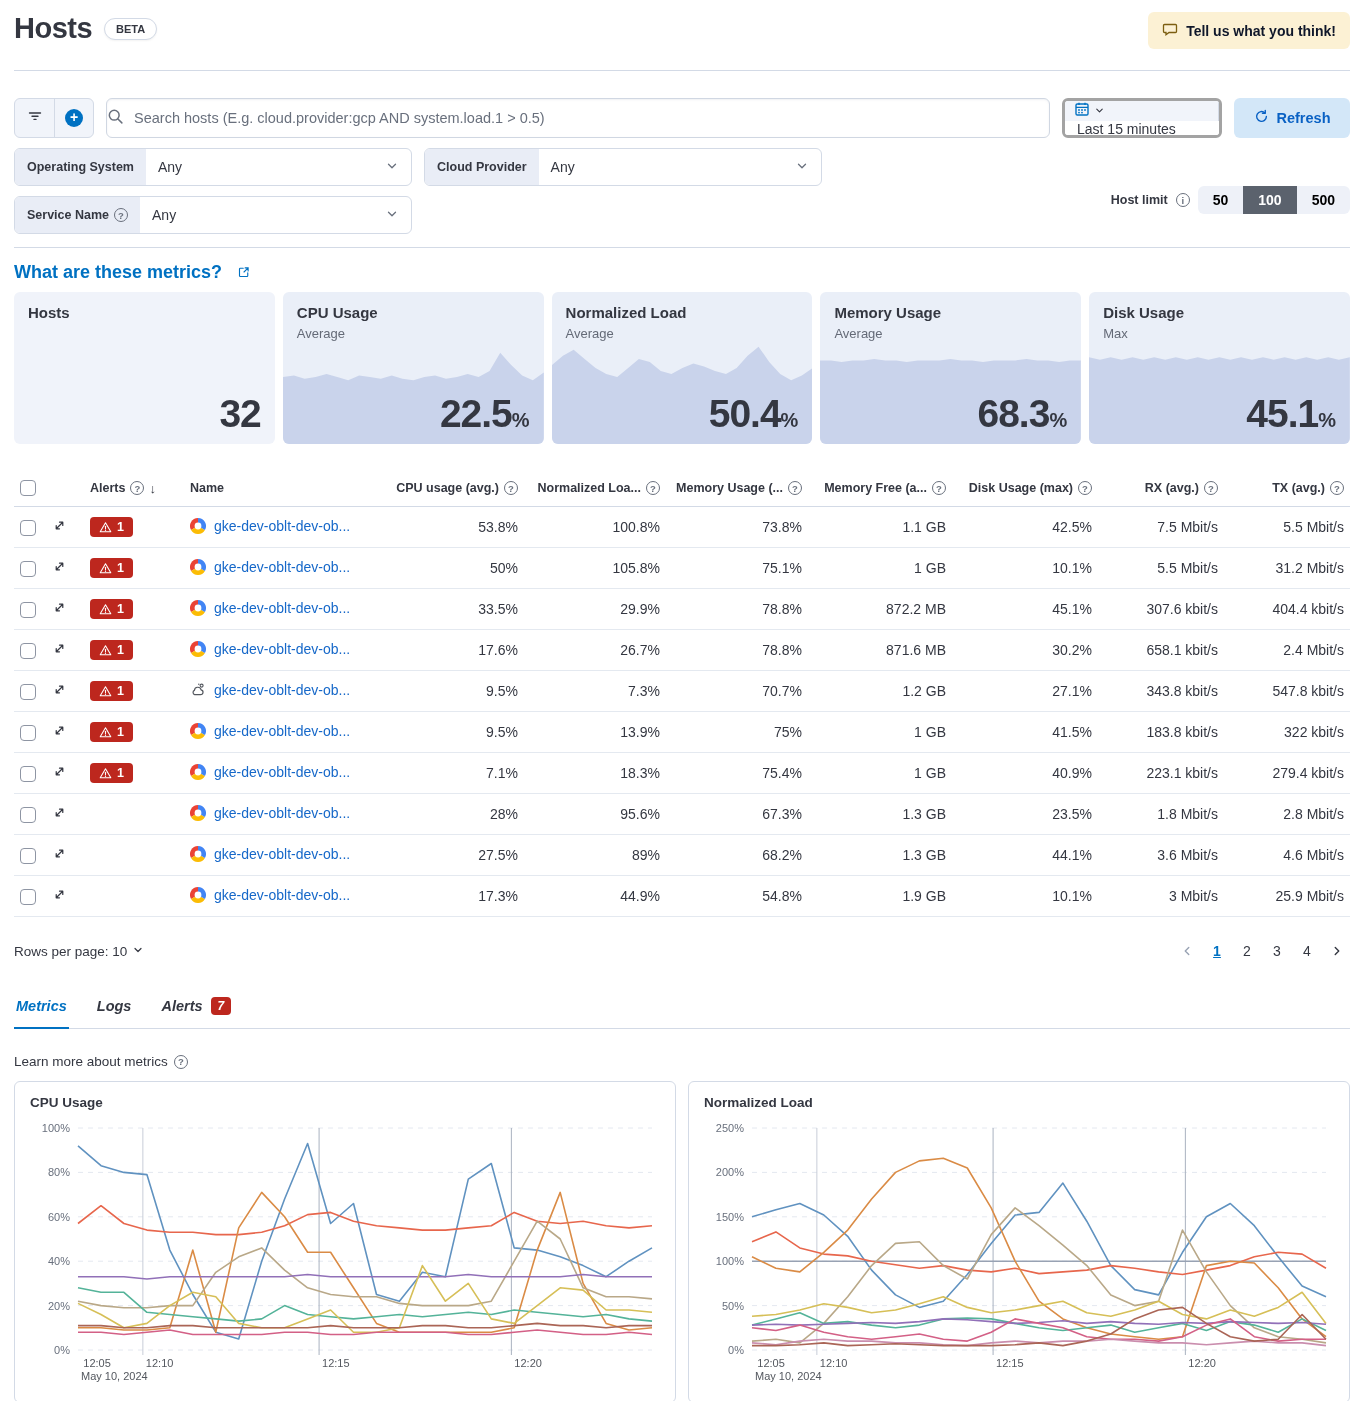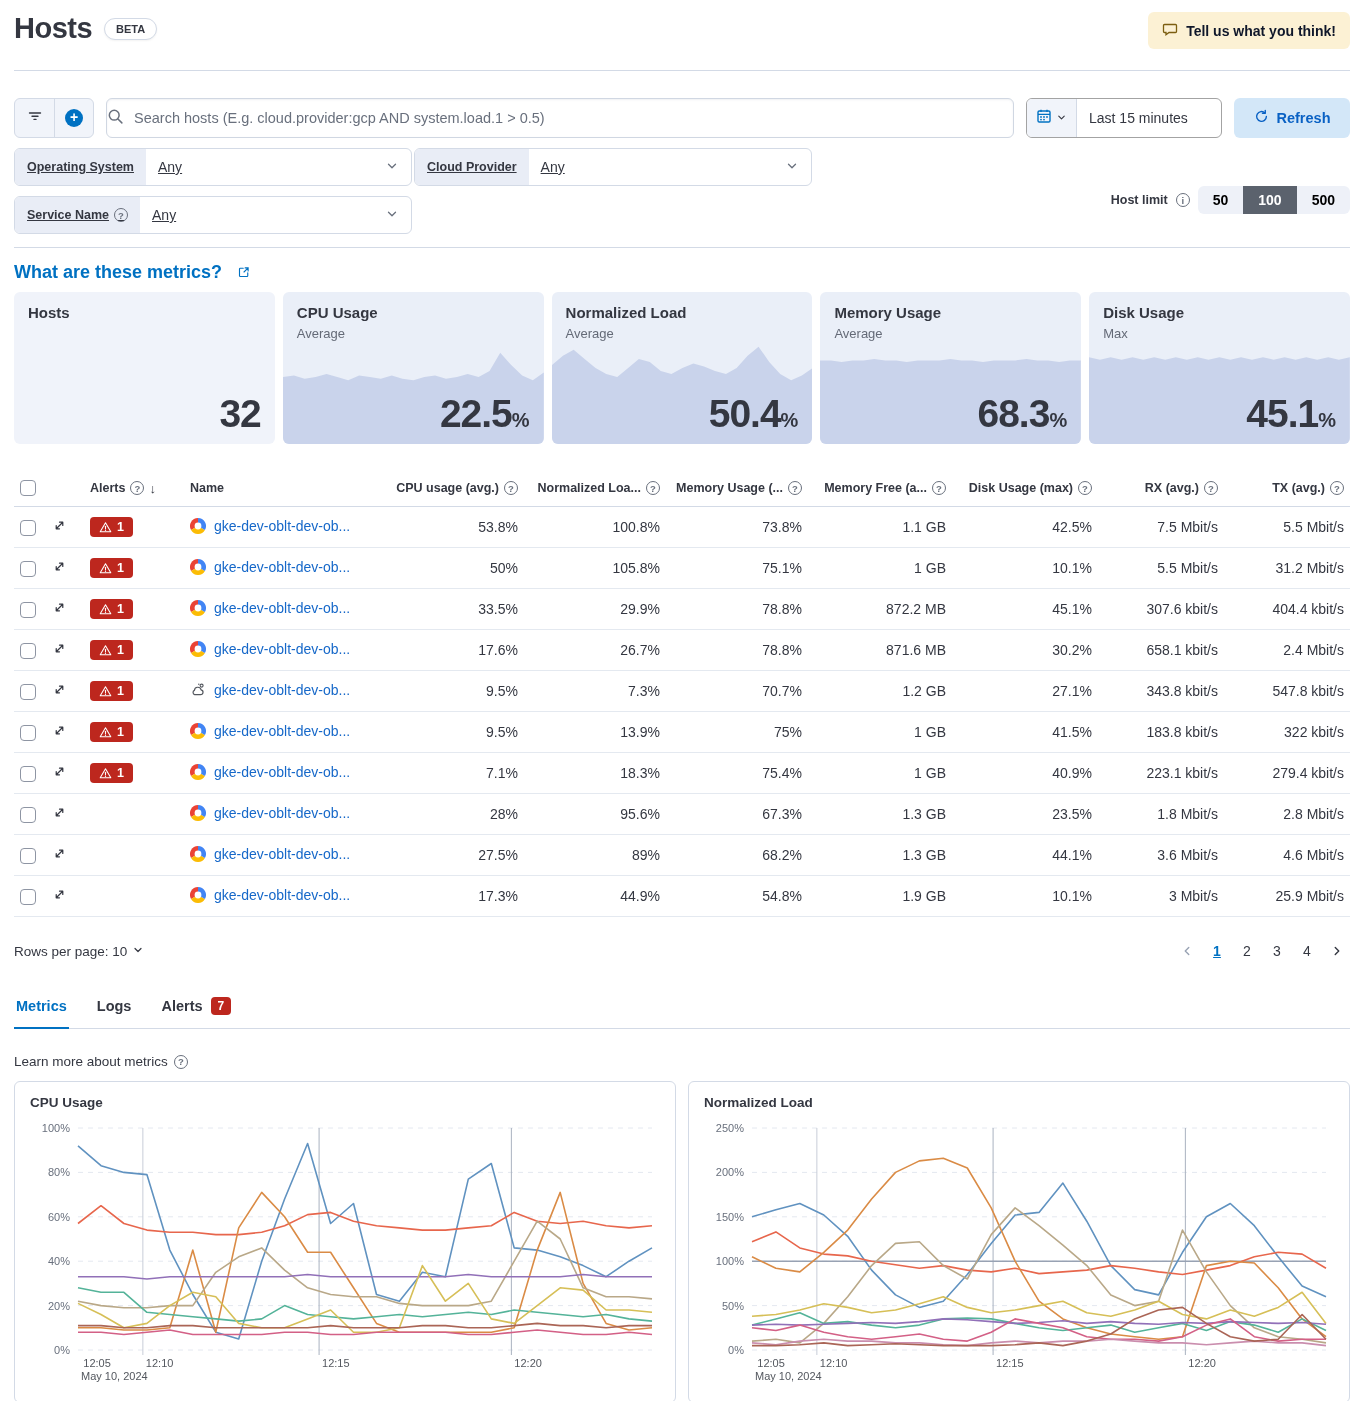--- a/index.html
+++ b/index.html
@@ -16,29 +16,29 @@
 
   
   .toolbar { display:flex; gap:12px; margin-top:27px; height:40px; }
   .filtergrp { display:flex; border:1px solid #D3DAE6; border-radius:6px; background:#F1F4FA; overflow:hidden; }
   .filtergrp .seg { width:39px; display:flex; align-items:center; justify-content:center; cursor:pointer; }
   .filtergrp .seg + .seg { border-left:1px solid #D3DAE6; }
   .pluscirc { width:18px; height:18px; border-radius:50%; background:#0071C2; color:#fff; font-size:14px; line-height:17px; text-align:center; font-weight:700; }
   .search { flex:1; display:flex; align-items:center; gap:10px; border:1px solid #D0D7E2; border-radius:6px; background:#fff; padding:0 0; box-shadow:inset 0 1px 2px rgba(152,162,179,.15); }
   .search input { border:none; outline:none; flex:1; font-size:14.5px; color:#343741; font-family:inherit; background:transparent; }
   .search input::placeholder { color:#69707D; }
-  .datepick { display:flex; border:1px solid #a3a3a3; border-radius:6px; overflow:hidden; width:196px; }
+  .datepick { display:flex; border:3px solid #a3a3a3; border-radius:6px; overflow:hidden; width:160px;flex-direction:column; }
   .datepick .cal { background:#F1F4FA; display:flex; align-items:center; gap:4px; padding:0 9px; border-right:1px solid #D3DAE6; cursor:pointer; }
   .datepick .rangetxt { display:flex; align-items:center; padding:0 12px; font-size:14px; background:#fff; cursor:pointer; white-space:nowrap; }
   .refresh { display:flex; align-items:center; gap:8px; background:#D3E7F8; color:#0961C4; border:none; border-radius:6px; font-weight:700; font-size:14.5px; padding:0 18px; width:116px; justify-content:center; cursor:pointer; font-family:inherit; }
 
   
   .filters { display:flex; justify-content:space-between; margin-top:10px; }
   .fcol { display:flex; flex-direction:column; gap:10px; }
-  .frow { display:flex; gap:2px;text-decoration:underline; }
+  .frow { display:flex; gap:12px; }
   .select { display:flex; width:398px; height:38px; border:1px solid #D3DAE6; border-radius:6px; overflow:hidden; background:#fff; cursor:pointer; }
   .select .lab { background:#E9EDF6; display:flex; align-items:center; gap:5px; padding:0 12px; font-size:12.5px; font-weight:700; white-space:nowrap; }
   .select .val { flex:1; display:flex; align-items:center; justify-content:space-between; padding:0 12px; font-size:14px; color:#343741; }
   .hostlimit { display:flex; align-items:center; gap:8px; align-self:center; margin-top:18px; }
   .hostlimit .hl-label { font-size:12.5px; font-weight:700; }
   .seggrp { display:flex; background:#EEF1F8; border-radius:6px; overflow:hidden; }
   .seggrp .opt { padding:6px 15px; font-size:14px; font-weight:600; color:#000000; cursor:pointer; }
   .seggrp .opt.sel { background:#5B626D; color:#fff; font-weight:700; }
   .divider { border-bottom:1px solid #D3DAE6; margin-top:13px; }
 
@@ -71,21 +71,21 @@
   
   .tfoot { display:flex; justify-content:space-between; align-items:center; margin-top:21px; }
   .rpp { display:flex; align-items:center; gap:5px; font-size:13.5px; color:#343741; cursor:pointer; }
   .pager { display:flex; align-items:center; gap:4px; }
   .pager .pg { min-width:26px; height:26px; display:flex; align-items:center; justify-content:center; font-size:14px; cursor:pointer; color:#343741; }
   .pager .pg.active { color:#0071C2; font-weight:700; text-decoration:underline; }
   .pager .nav { color:#98A2B3; }
   .pager .nav.en { color:#343741; }
 
   
-  .tabs { display:flex; gap:26px; margin-top:27px; border-bottom:1px solid #D3DAE6; }
+  .tabs { display:flex; gap:26px; margin-top:27px; border-bottom:1px solid #D3DAE6;font-style:italic; }
   .tab { display:flex; align-items:center; gap:8px; font-size:14.5px; font-weight:700; padding:6px 2px 12px; cursor:pointer; color:#343741; border-bottom:2px solid transparent; margin-bottom:-1px; }
   .tab.active { color:#0071C2; border-bottom-color:#0071C2; }
   .tabbadge { background:#BD271E; color:#fff; font-size:12px; font-weight:700; border-radius:4px; padding:2px 7px; }
 
   .learn { margin-top:25px; display:flex; align-items:center; gap:6px; font-size:13.5px; color:#343741; cursor:pointer; width:fit-content; }
 
   
   .panels { display:flex; gap:12px; margin-top:12px; }
   .panel { width:662px; height:322px; border:1px solid #D3DAE6; border-radius:6px; padding:13px 15px; background:#fff; }
   .panel .p-title { font-size:13.5px; font-weight:700; margin-bottom:6px; }

